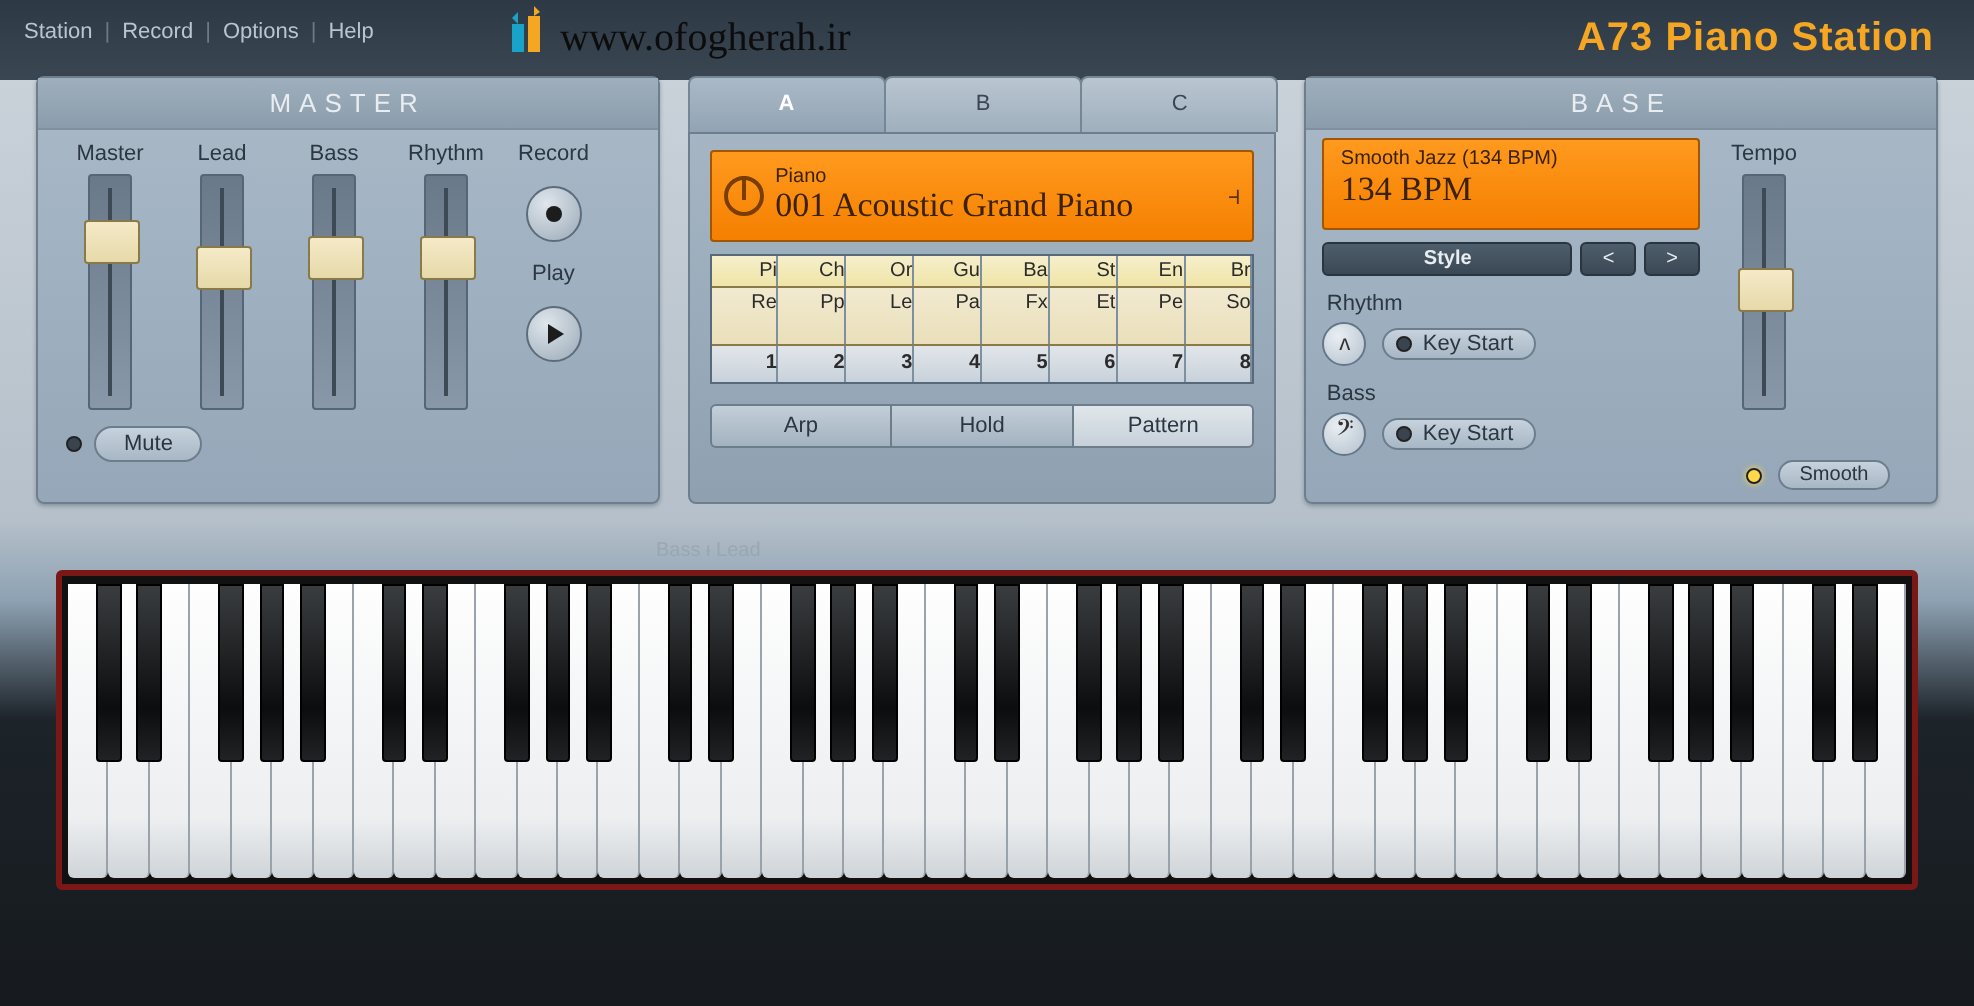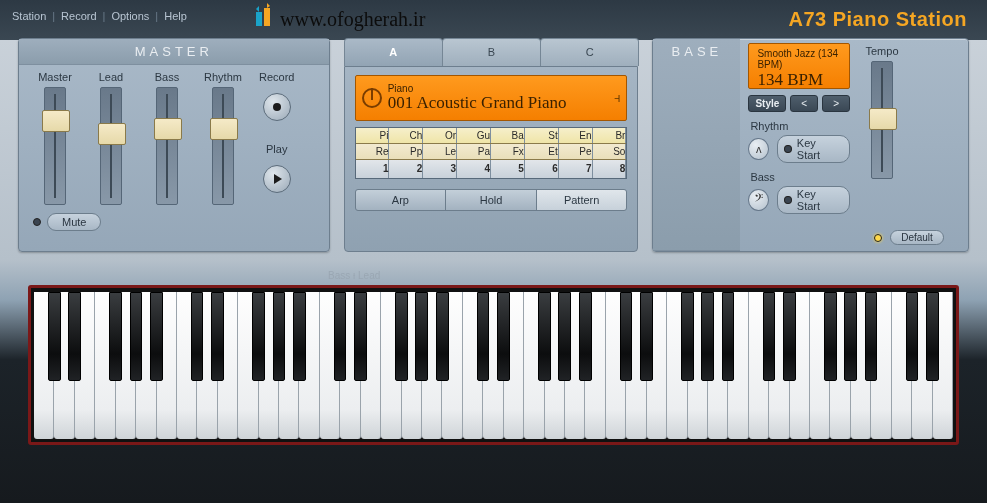--- a/index.html
+++ b/index.html
@@ -35,21 +35,21 @@
   .tab.active{background:linear-gradient(#aab9c7,#92a4b4);color:#fff;font-weight:bold}
   .center-body{flex:1;border:1px solid #6d7e8e;border-radius:0 0 4px 4px;background:linear-gradient(#a5b5c4,#8fa1b1);padding:8px 10px}
   .lcd{background:linear-gradient(#ff9a1e,#f57f00);border:1px solid #a35600;border-radius:2px;padding:4px 6px;color:#3a2100;display:flex;align-items:center;gap:6px;height:46px}
   .lcd .power{width:20px;height:20px;border:2px solid #7a3d00;border-radius:50%;position:relative;flex-shrink:0}
   .lcd .power::after{content:"";position:absolute;left:50%;top:-2px;width:2px;height:12px;background:#7a3d00;margin-left:-1px}
   .lcd-main{line-height:1.1}
   .lcd-sub{font-size:10px}
   .lcd-val{font-size:17px;font-family:Tahoma}
   .grid{margin-top:6px;border:1px solid #57697a;background:#9fb0bf}
   .gridhdr{display:flex;height:16px;background:linear-gradient(#f6efcb,#efe5a8);border-bottom:1px solid #8a7a4a;position:relative}
-  .gridhdr2{display:flex;height:16px;background:linear-gradient(#f2ead0,#e9dfba);border-bottom:1px solid #8a7a4a}
+  .gridhdr2{display:flex;height:29px;background:linear-gradient(#f2ead0,#e9dfba);border-bottom:1px solid #8a7a4a}
   .gridhdr span,.gridhdr2 span,.gridrow span{flex:1;text-align:right;line-height:15px;border-right:1px solid #7e8f9f;font-size:10px;color:#2b2b2b}
   .gridrow{display:flex;height:18px;background:linear-gradient(#e2e6ea,#c8d1da)}
   .gridrow span{font-weight:bold;line-height:17px}
   .seg{display:flex;gap:0;margin-top:10px}
   .segbtn{flex:1;text-align:center;padding:4px 0;background:linear-gradient(#c3cfd9,#a3b2c0);border:1px solid #6c7d8c;font-size:11px;color:#2b3742}
   .segbtn.active{background:linear-gradient(#e0e6eb,#c7d1da);font-weight:normal}
   .segbtn:first-child{border-radius:3px 0 0 3px}
   .segbtn:last-child{border-radius:0 3px 3px 0;margin-left:-1px}
   .segbtn:nth-child(2){margin-left:-1px}
   
@@ -125,21 +125,21 @@
           <div class="slabel">Rhythm</div>
           <div class="vslider">
             <div class="thumb" style="top:30px"></div>
           </div>
         </div>
       <div class="ctrl-col">
         <div class="slabel">Record</div>
         <div class="round">
             <span style="width:8px;height:8px;border-radius:50%;background:#1c1c1c;display:block"></span>
           </div>
-        <div class="slabel" style="margin-top:16px">Play</div>
+        <div class="slabel" style="margin-top:4px">Play</div>
         <div class="round">
             <span style="width:0;height:0;border-left:8px solid #1c1c1c;border-top:5px solid transparent;border-bottom:5px solid transparent;margin-left:2px;display:block"></span>
           </div>
       </div>
     </div>
     <div class="mute-row">
       <span class="led"></span>
       <span class="pill">Mute</span>
     </div>
   </div>
@@ -193,21 +193,21 @@
       </div>
       <div class="seg">
         <div class="segbtn">Arp</div>
         <div class="segbtn">Hold</div>
         <div class="segbtn active">Pattern</div>
       </div>
     </div>
   </div>
 
   <div class="panel base">
-    <div style="display:flex;flex-direction:row;width:100%">
+    <div style="display:flex;flex-direction:column;width:100%">
       <div class="panel-title">BASE</div>
       <div class="base-wrap">
         <div class="base-left">
           <div class="lcd2">
             <div class="lcd-sub">Smooth Jazz (134 BPM)</div>
             <div class="lcd-val">134 BPM</div>
           </div>
           <div class="navrow">
             <div class="navbtn wide">Style</div>
             <div class="navbtn">&lt;</div>
@@ -234,21 +234,21 @@
           <div class="base-sliders">
             <div class="slider-col narrow">
                 <div class="slabel">Tempo</div>
                 <div class="vslider">
                   <div class="thumb" style="top:46px"></div>
                 </div>
               </div>
           </div>
           <div class="row-inline" style="justify-content:center;margin-top:6px">
             <span class="led on"></span>
-            <span class="pill" style="padding:1px 10px;font-size:10px">Default</span>
+            <span class="pill" style="padding:1px 10px;font-size:10px">Smooth</span>
           </div>
         </div>
       </div>
     </div>
   </div>
 </div>
 
 <div class="kbzone">
   <div class="split">Bass ᵼ Lead</div>
   <div class="kb">

